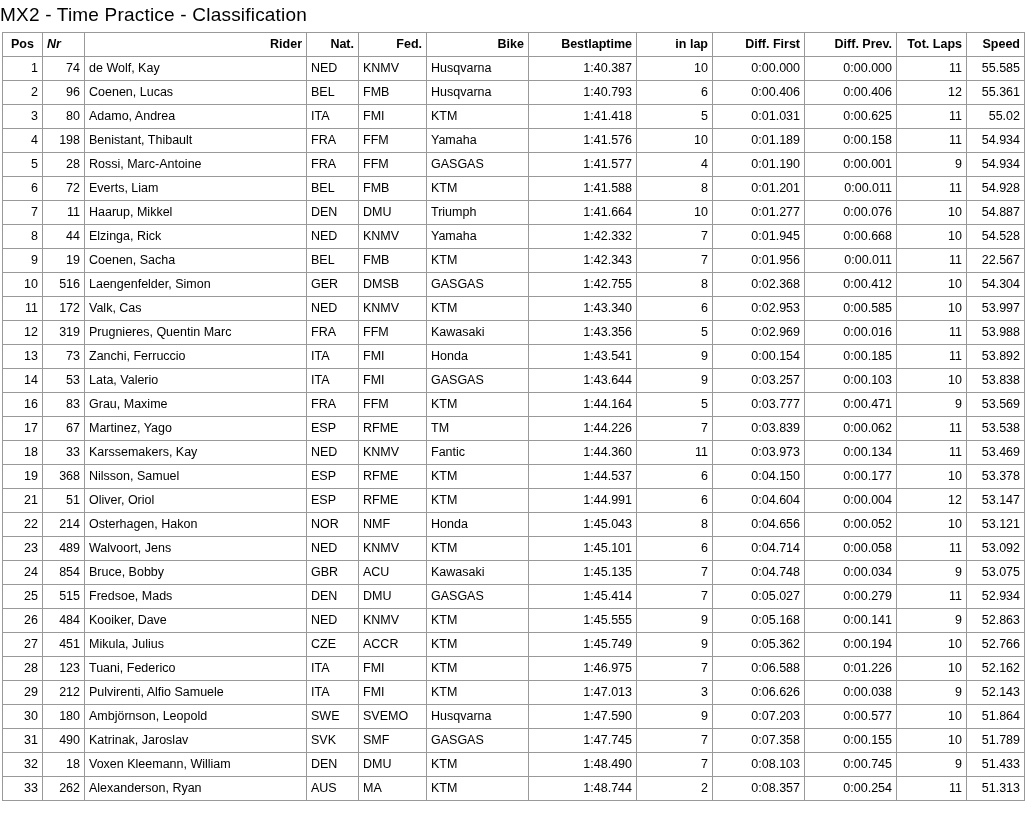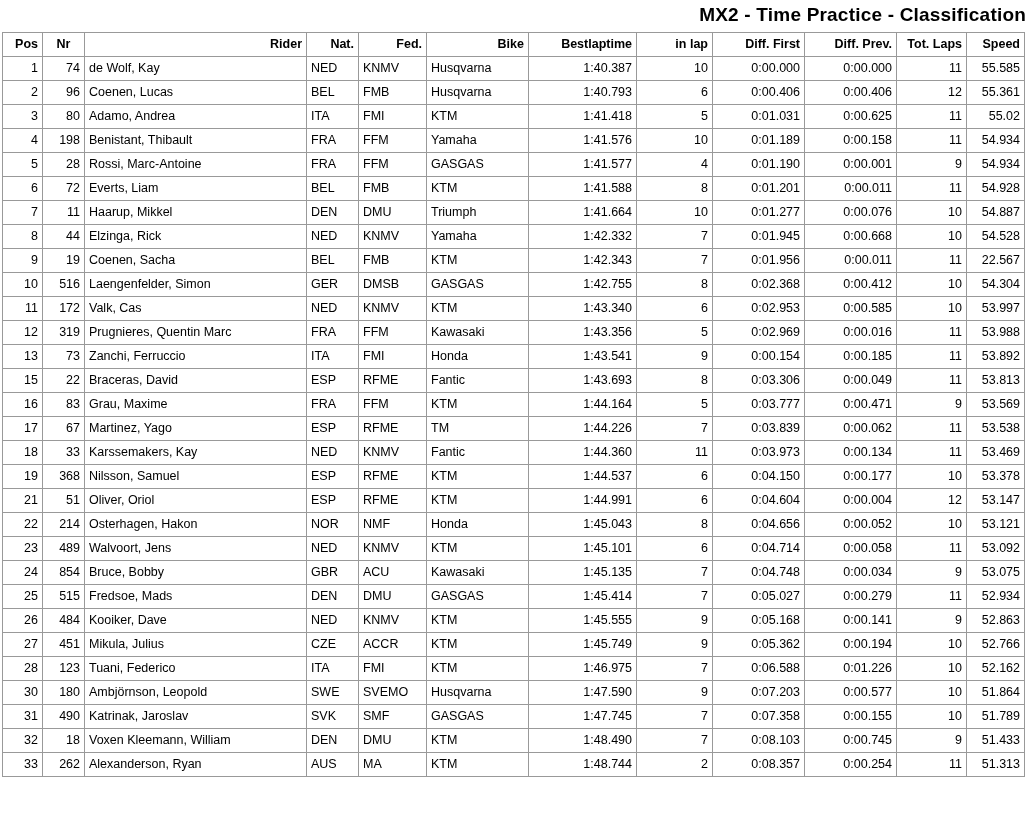--- a/index.html
+++ b/index.html
@@ -10,23 +10,23 @@
   body {
     width: 1026px;
     font-family: "Liberation Sans", sans-serif;
     color: #000000;
   }
   .page {
     width: 1026px;
     box-sizing: border-box;
   }
   .title {
-    text-align: right;
+    text-align: left;
     font-size: 19px;
-    font-weight: bold;
+    font-weight: normal;
     padding: 4px 0 6px 0;
     letter-spacing: 0.2px;
   }
   table.results {
     border-collapse: collapse;
     width: 1022px;
     margin-left: 2px;
     table-layout: fixed;
     font-size: 12.5px;
   }
@@ -78,22 +78,22 @@
       <col class="c-bike">
       <col class="c-best">
       <col class="c-lap">
       <col class="c-first">
       <col class="c-prev">
       <col class="c-laps">
       <col class="c-speed">
     </colgroup>
     <thead>
       <tr>
-          <th class="num" style="text-align: right;">Pos</th>
-          <th class="num" style="text-align: center;">Nr</th>
+          <th class="num" style="text-align: center;">Pos</th>
+          <th class="num" style="text-align: left; font-style: italic;">Nr</th>
           <th class="txt">Rider</th>
           <th class="txt">Nat.</th>
           <th class="txt">Fed.</th>
           <th class="txt">Bike</th>
           <th class="num">Bestlaptime</th>
           <th class="num">in lap</th>
           <th class="num">Diff. First</th>
           <th class="num">Diff. Prev.</th>
           <th class="num">Tot. Laps</th>
           <th class="num">Speed</th>
@@ -276,32 +276,32 @@
           <td class="txt">FMI</td>
           <td class="txt">Honda</td>
           <td class="num">1:43.541</td>
           <td class="num">9</td>
           <td class="num">0:00.154</td>
           <td class="num">0:00.185</td>
           <td class="num">11</td>
           <td class="num">53.892</td>
         </tr>
         <tr>
-          <td class="num">15</td>
-          <td class="num">22</td>
-          <td class="txt">Braceras, David</td>
-          <td class="txt">ESP</td>
-          <td class="txt">RFME</td>
-          <td class="txt">Fantic</td>
-          <td class="num">1:43.693</td>
-          <td class="num">8</td>
-          <td class="num">0:03.306</td>
-          <td class="num">0:00.049</td>
-          <td class="num">11</td>
-          <td class="num">53.813</td>
+          <td class="num">14</td>
+          <td class="num">53</td>
+          <td class="txt">Lata, Valerio</td>
+          <td class="txt">ITA</td>
+          <td class="txt">FMI</td>
+          <td class="txt">GASGAS</td>
+          <td class="num">1:43.644</td>
+          <td class="num">9</td>
+          <td class="num">0:03.257</td>
+          <td class="num">0:00.103</td>
+          <td class="num">10</td>
+          <td class="num">53.838</td>
         </tr>
         <tr>
           <td class="num">16</td>
           <td class="num">83</td>
           <td class="txt">Grau, Maxime</td>
           <td class="txt">FRA</td>
           <td class="txt">FFM</td>
           <td class="txt">KTM</td>
           <td class="num">1:44.164</td>
           <td class="num">5</td>
@@ -458,20 +458,34 @@
           <td class="txt">FMI</td>
           <td class="txt">KTM</td>
           <td class="num">1:46.975</td>
           <td class="num">7</td>
           <td class="num">0:06.588</td>
           <td class="num">0:01.226</td>
           <td class="num">10</td>
           <td class="num">52.162</td>
         </tr>
         <tr>
+          <td class="num">29</td>
+          <td class="num">212</td>
+          <td class="txt">Pulvirenti, Alfio Samuele</td>
+          <td class="txt">ITA</td>
+          <td class="txt">FMI</td>
+          <td class="txt">KTM</td>
+          <td class="num">1:47.013</td>
+          <td class="num">3</td>
+          <td class="num">0:06.626</td>
+          <td class="num">0:00.038</td>
+          <td class="num">9</td>
+          <td class="num">52.143</td>
+        </tr>
+        <tr>
           <td class="num">30</td>
           <td class="num">180</td>
           <td class="txt">Ambjörnson, Leopold</td>
           <td class="txt">SWE</td>
           <td class="txt">SVEMO</td>
           <td class="txt">Husqvarna</td>
           <td class="num">1:47.590</td>
           <td class="num">9</td>
           <td class="num">0:07.203</td>
           <td class="num">0:00.577</td>

